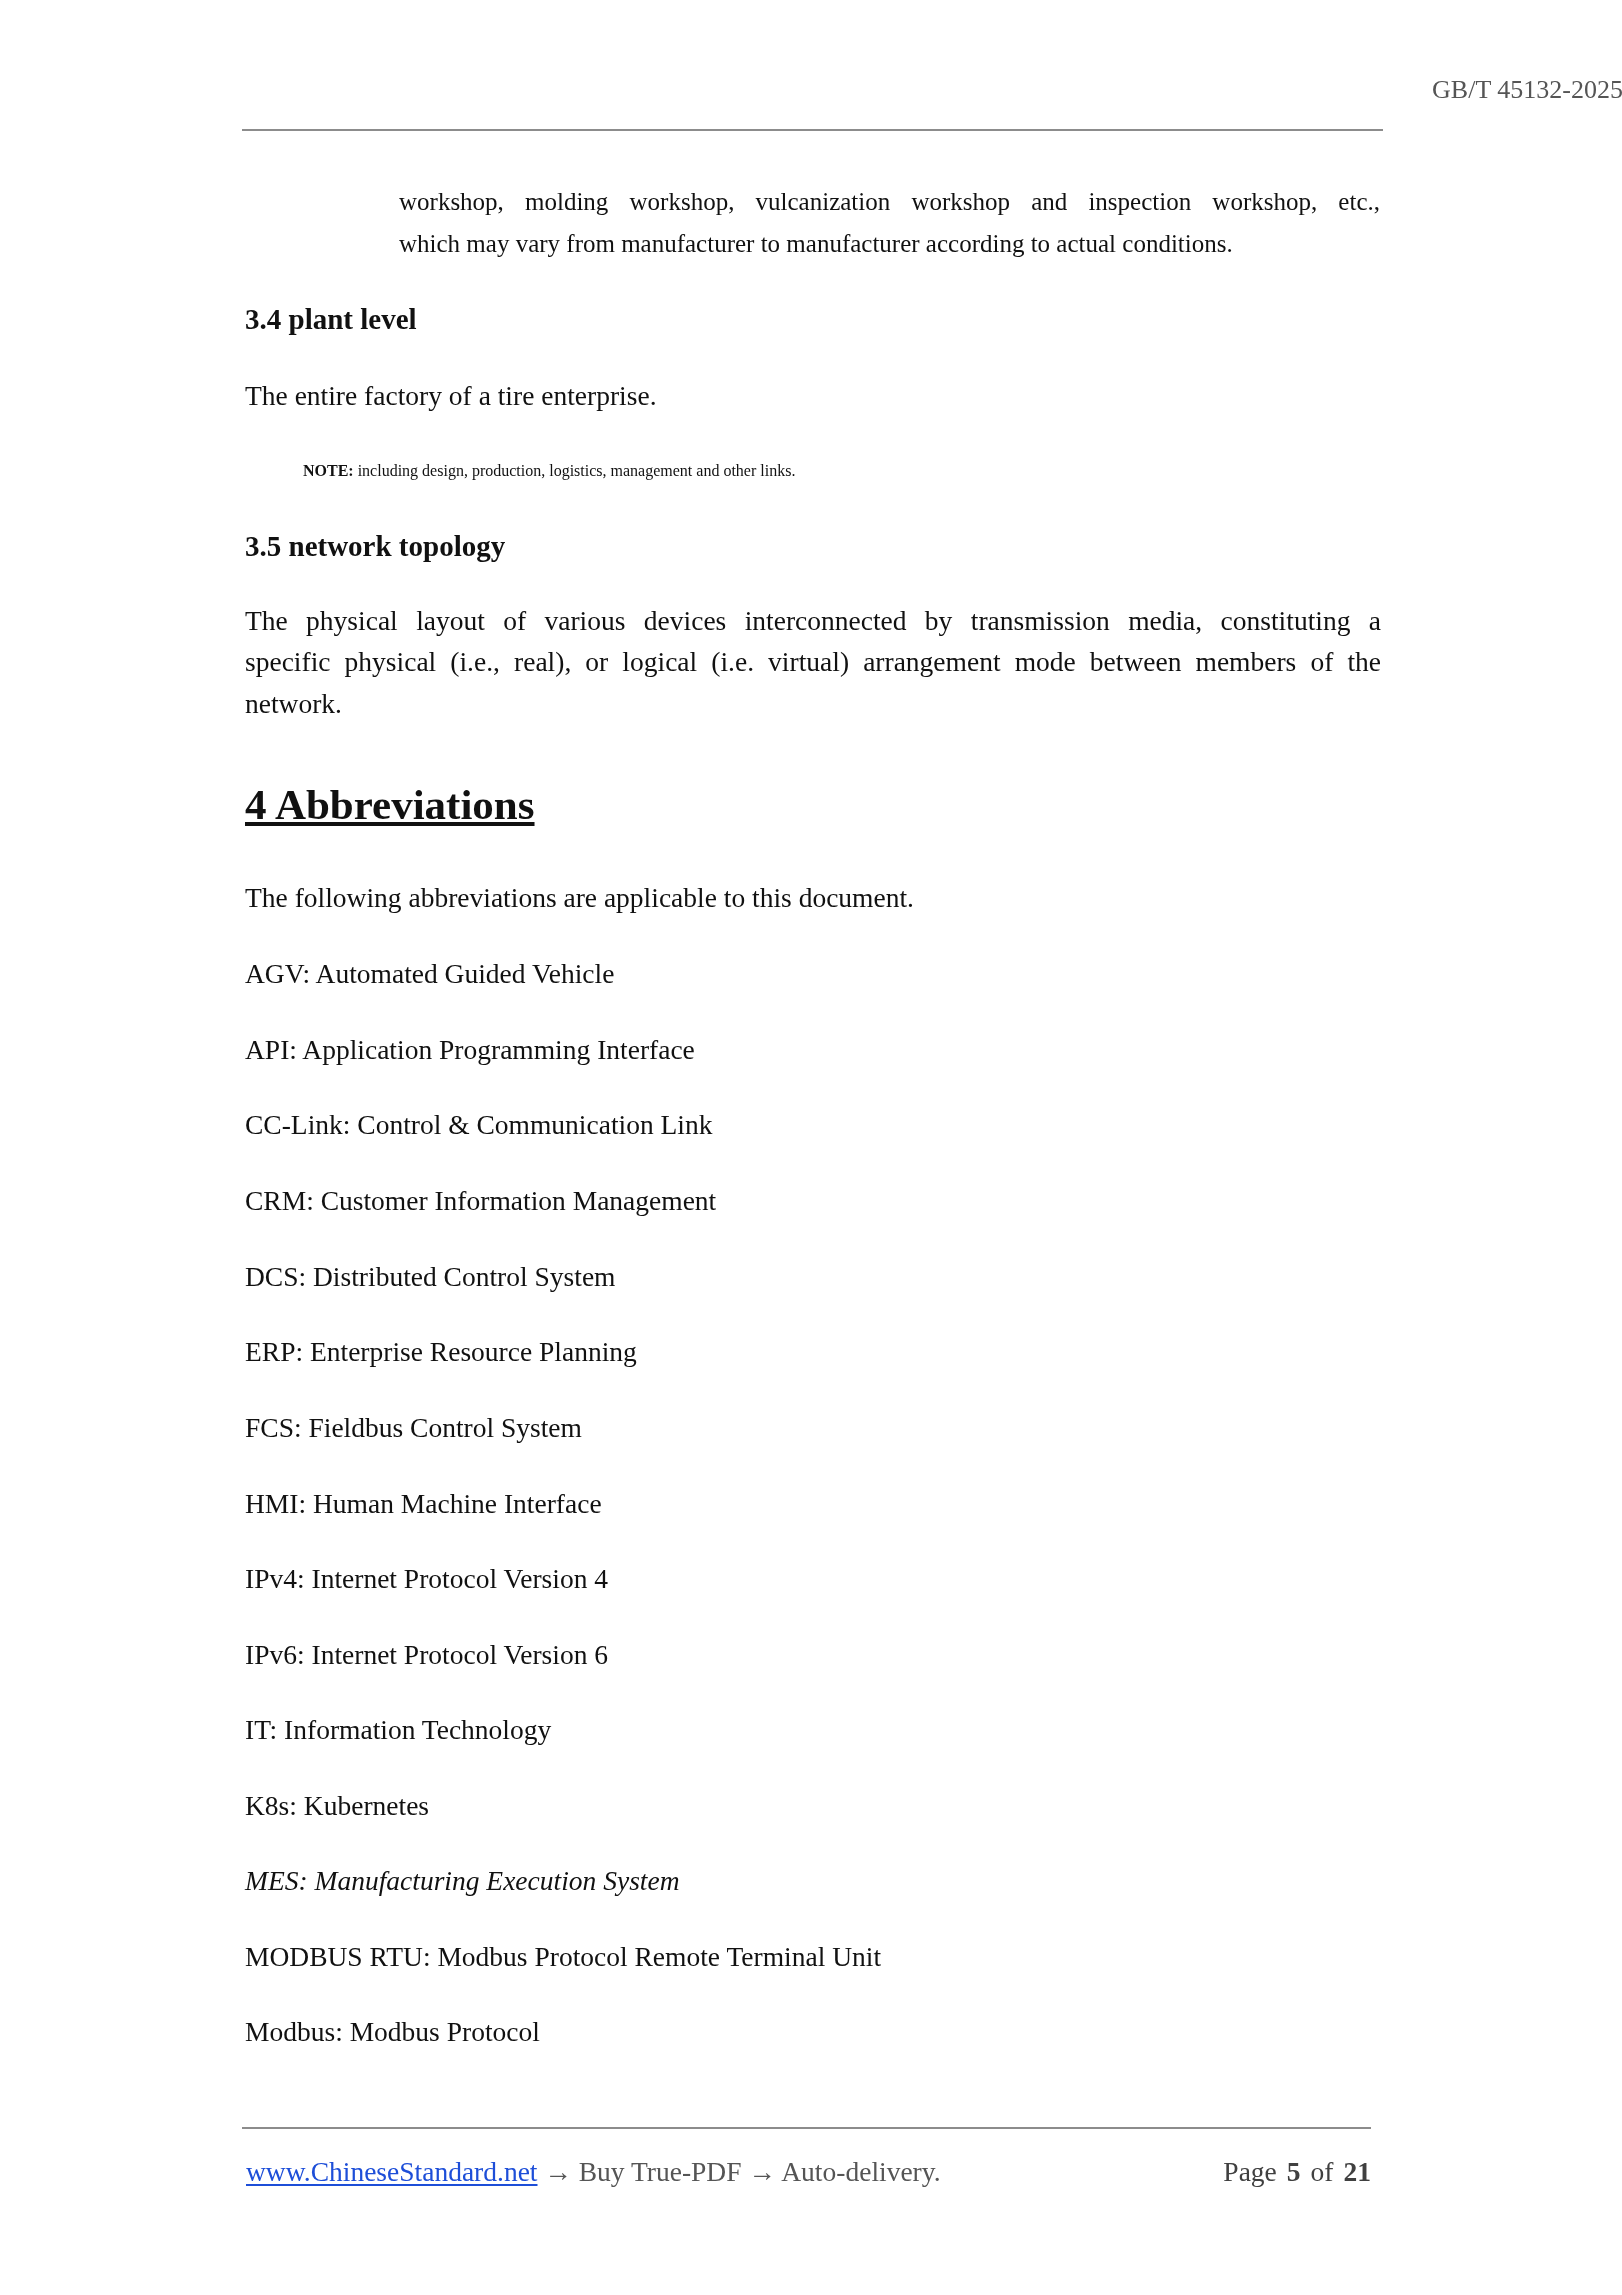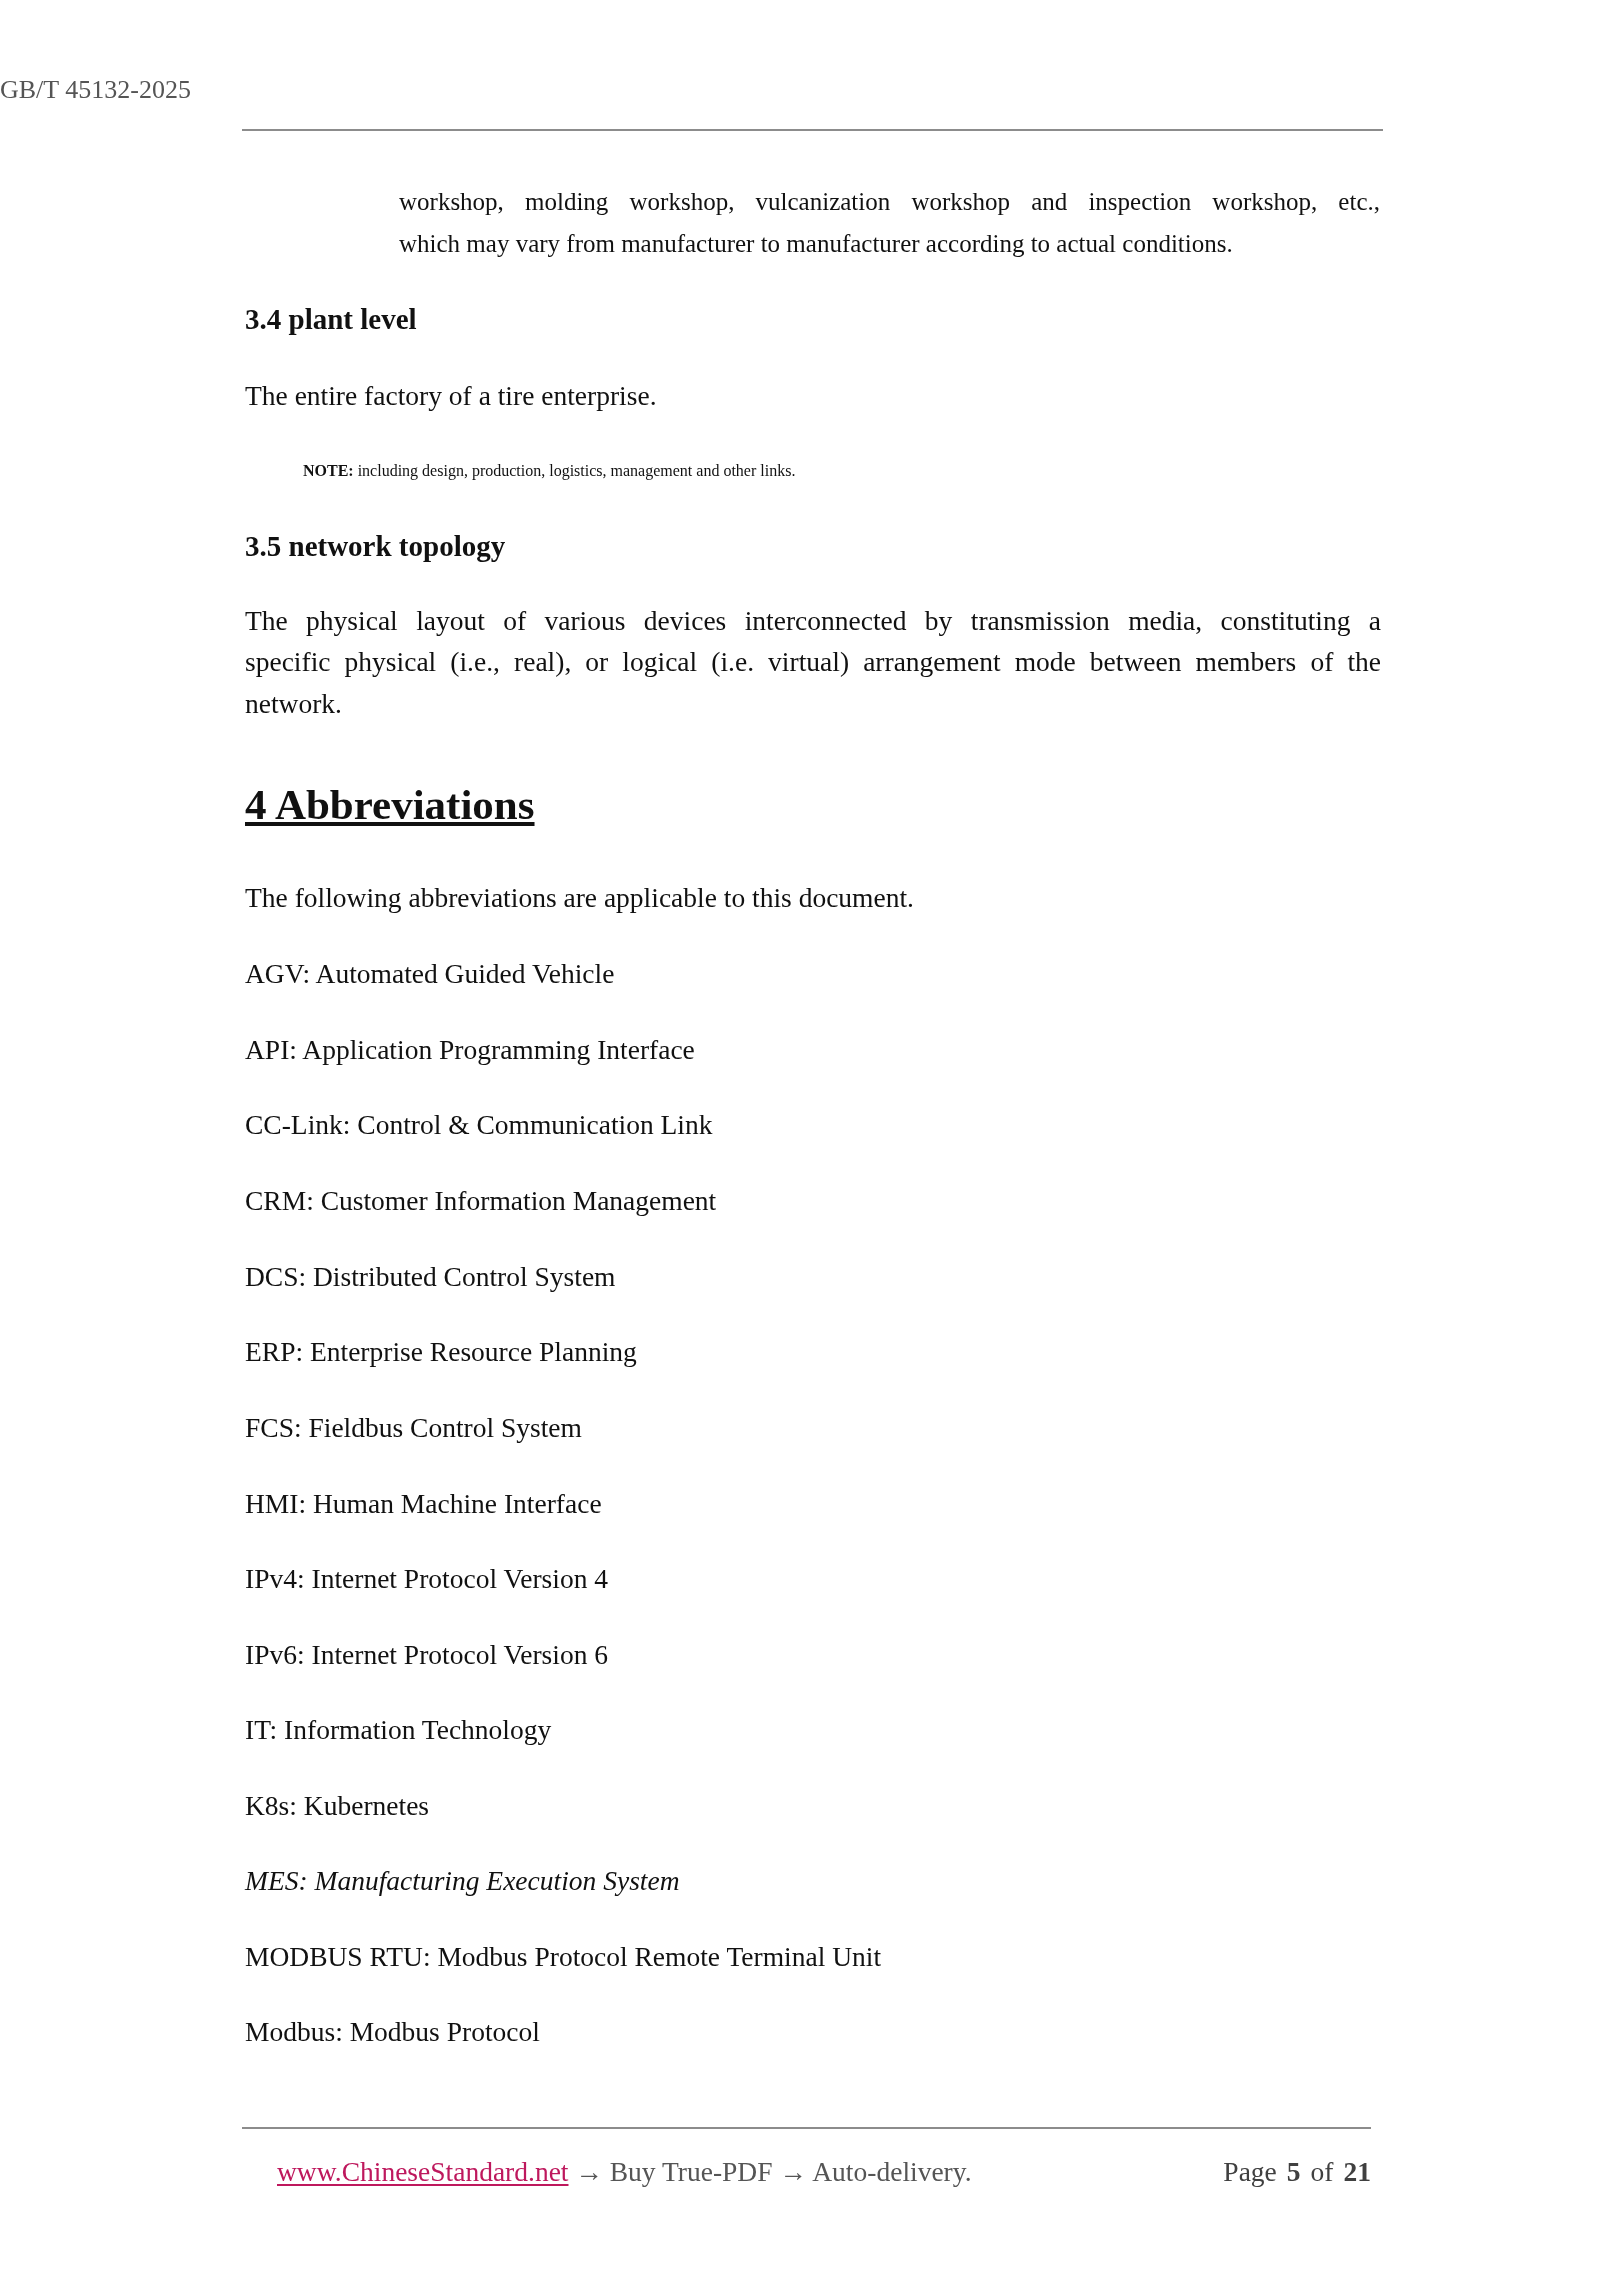--- a/index.html
+++ b/index.html
@@ -13,21 +13,21 @@
       position: relative;
       overflow: hidden;
       font-family: "Liberation Serif", "DejaVu Serif", serif;
       color: #111111;
     }
     .page-header-text {
       position: absolute;
       top: 73px;
       left: 0;
       width: 1623px;
-      text-align: left;
+      text-align: right;
       font-size: 26px;
       color: #555555;
       line-height: 33px;
     }
     .rule {
       position: absolute;
       height: 1.7px;
       background: #8c8c8c;
     }
     .header-rule { top: 129px; left: 242px; width: 1141px; }
@@ -67,25 +67,24 @@
     .footer-left {
       position: absolute;
       top: 2155px;
       left: 246px;
       font-size: 27.5px;
       line-height: 33px;
       color: #555555;
       white-space: nowrap;
     }
     .footer-left a {
-      color: #be185d;
+      color: #1d4ed8;
       text-decoration: underline;
       text-decoration-thickness: 1.7px;
       text-underline-offset: 3.3px;
-      margin-left: 31px;
     }
     .footer-right {
       position: absolute;
       top: 2155px;
       right: 252px;
       font-size: 27.5px;
       line-height: 33px;
       color: #404040;
       white-space: nowrap;
     }

